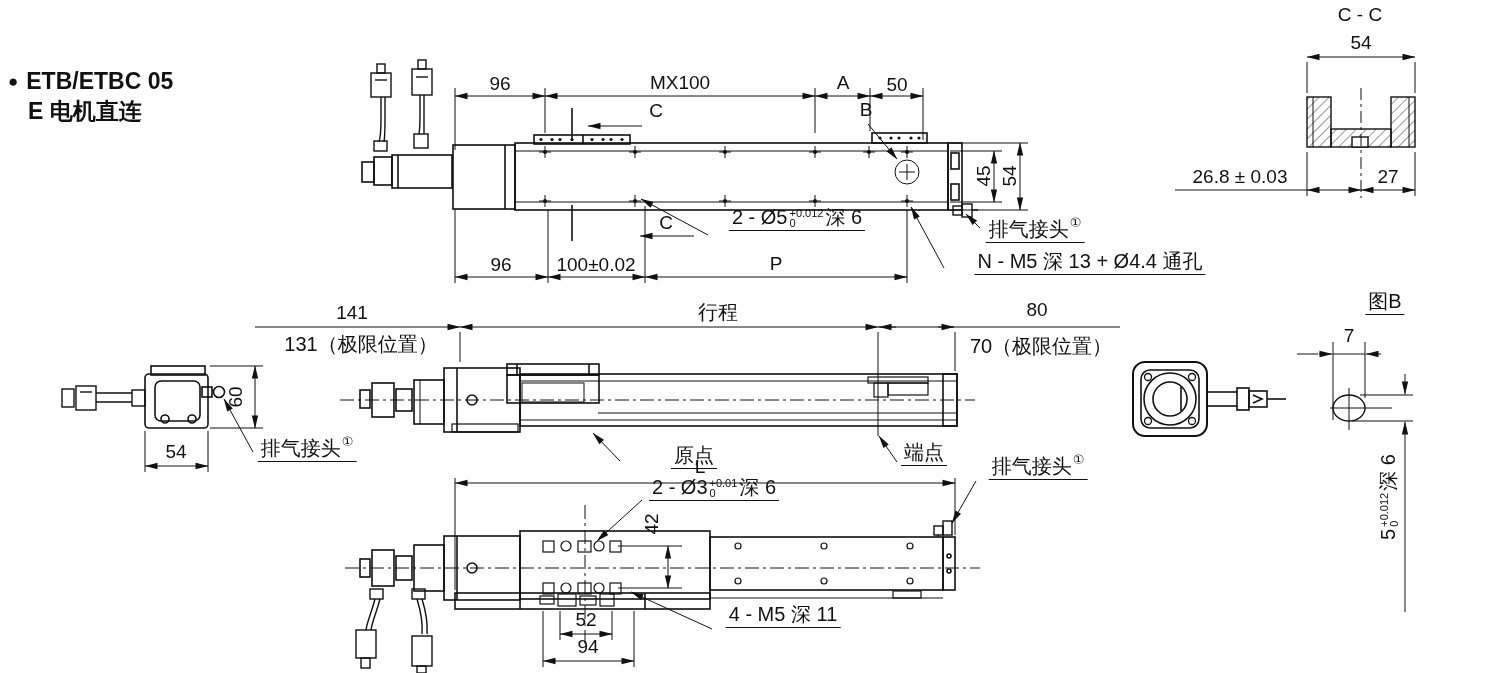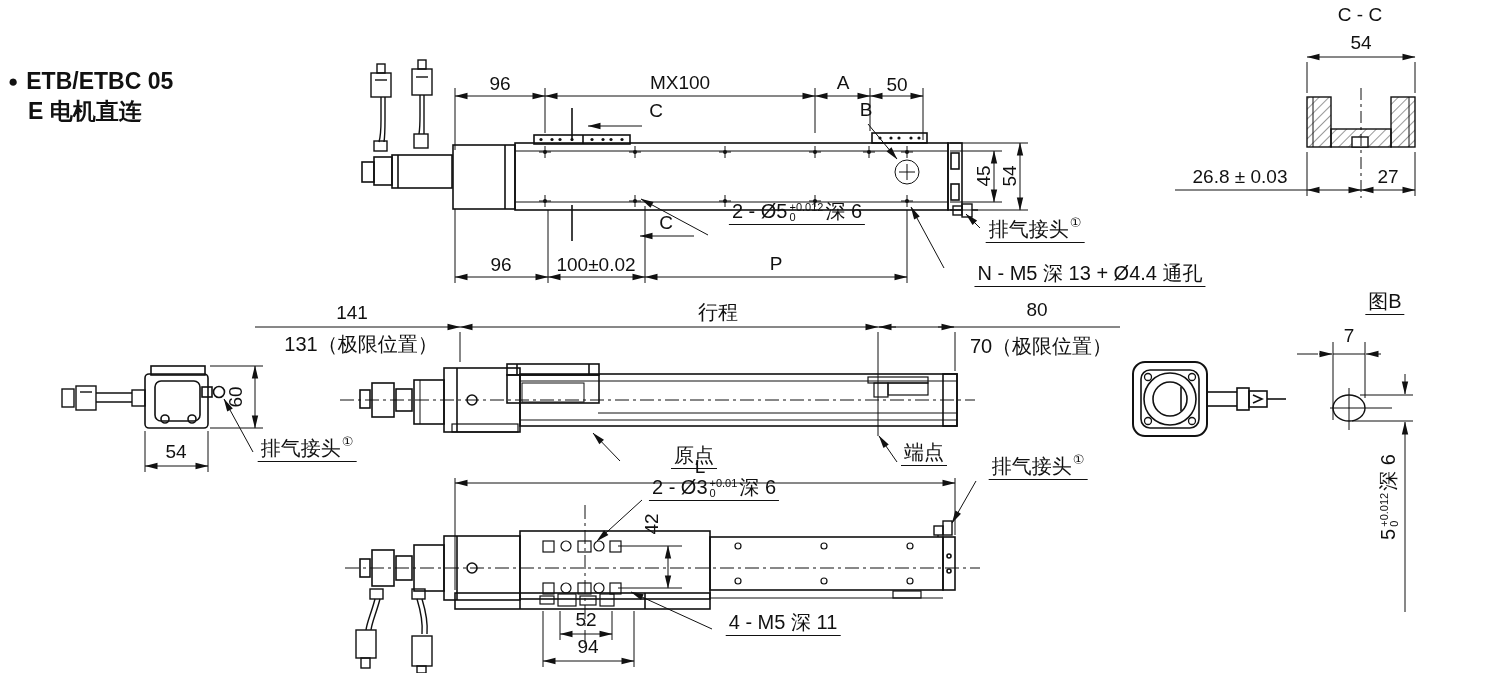--- a/index.html
+++ b/index.html
@@ -371,38 +371,38 @@
     <span>E 电机直连</span>
   </div>
 
   <div class="lbl dim" style="left:500px;top:84px;">96</div>
   <div class="lbl dim" style="left:680px;top:83px;">MX100</div>
   <div class="lbl dim" style="left:843px;top:83px;">A</div>
   <div class="lbl dim" style="left:897px;top:85px;">50</div>
   <div class="lbl dim" style="left:656px;top:111px;">C</div>
   <div class="lbl dim" style="left:866px;top:110px;">B</div>
   <div class="lbl dim" style="left:666px;top:223px;">C</div>
-  <div class="lbl cn ul" style="left:797px;top:213px;justify-content:center;">
+  <div class="lbl cn ul" style="left:797px;top:219px;justify-content:center;">
     <span>2 - Ø5</span>
     <span class="tol">
       <span>+0.012</span>
       <span>0</span>
     </span>
     <span>深 6</span>
   </div>
   <div class="lbl dim" style="left:501px;top:265px;">96</div>
   <div class="lbl dim" style="left:596px;top:265px;">100±0.02</div>
   <div class="lbl dim" style="left:776px;top:264px;">P</div>
   <div class="lbl dim rot" style="left:984px;top:176px;">45</div>
   <div class="lbl dim rot" style="left:1010px;top:176px;">54</div>
   <div class="lbl cn ul" style="left:1035px;top:231px;">
     <span>排气接头</span>
       <span class="sup">①</span>
   </div>
-  <div class="lbl cn ul" style="left:1090px;top:263px;margin-top:12px;">N - M5 深 13 + Ø4.4 通孔</div>
+  <div class="lbl cn ul" style="left:1090px;top:263px;">N - M5 深 13 + Ø4.4 通孔</div>
 
   <div class="lbl dim" style="left:1360px;top:15px;">C - C</div>
   <div class="lbl dim" style="left:1361px;top:43px;">54</div>
   <div class="lbl dim" style="left:1240px;top:177px;">26.8 ± 0.03</div>
   <div class="lbl dim" style="left:1388px;top:177px;">27</div>
 
   <div class="lbl dim" style="left:352px;top:313px;">141</div>
   <div class="lbl cn" style="left:361px;top:344px;">131（极限位置）</div>
   <div class="lbl cn" style="left:718px;top:312px;">行程</div>
   <div class="lbl dim" style="left:1037px;top:310px;">80</div>
@@ -432,19 +432,19 @@
     <span>2 - Ø3</span>
     <span class="tol">
       <span>+0.01</span>
       <span>0</span>
     </span>
     <span>深 6</span>
   </div>
   <div class="lbl dim rot" style="left:652px;top:524px;">42</div>
   <div class="lbl dim" style="left:586px;top:620px;">52</div>
   <div class="lbl dim" style="left:588px;top:647px;">94</div>
-  <div class="lbl cn ul" style="left:783px;top:616px;margin-top:8px;">4 - M5 深 11</div>
+  <div class="lbl cn ul" style="left:783px;top:616px;">4 - M5 深 11</div>
   <div class="lbl cn ul" style="left:1038px;top:468px;">
     <span>排气接头</span>
       <span class="sup">①</span>
   </div>
 
 </div>
 
 </body></html>

